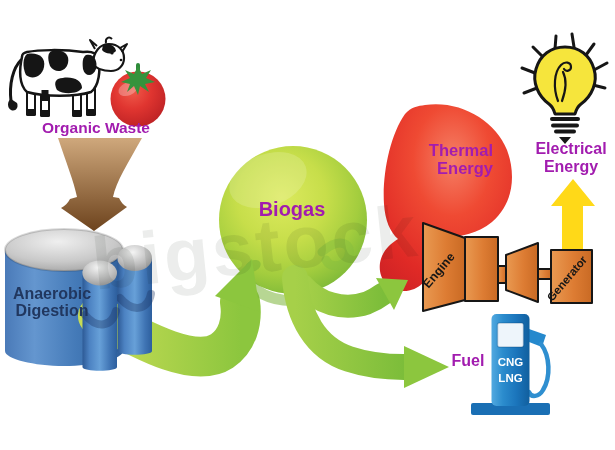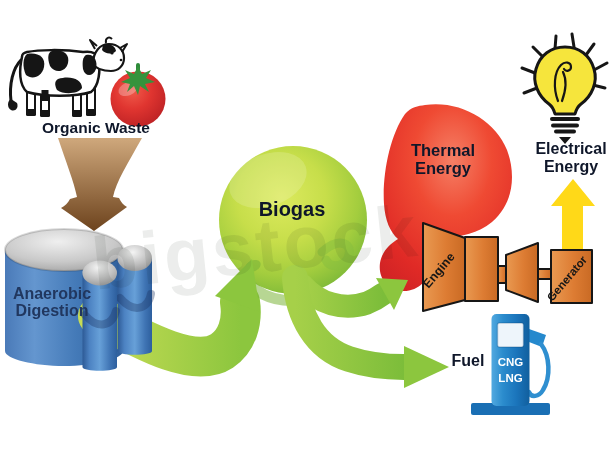--- a/index.html
+++ b/index.html
@@ -2,33 +2,33 @@
 <html><head>
 <meta charset="utf-8">
 <style>
   html,body { margin:0; padding:0; background:#fff; }
   .stage {
     position:relative; width:615px; height:450px; background:#fff;
     overflow:hidden; font-family:"Liberation Sans", sans-serif;
   }
   .stage svg { position:absolute; left:0; top:0; }
   .lbl {
-    position:absolute; font-weight:bold; color:#0f172a;
+    position:absolute; font-weight:bold; color:#a21caf;
     text-align:center; line-height:1.1; white-space:nowrap;
   }
   .lbl span { display:block; }
   #wm {
     position:absolute; left:88px; top:222px; font-size:74px; font-weight:800;
     letter-spacing:3px; color:#4a5a4a; opacity:0.11; transform:rotate(-6deg);
     transform-origin:left top; mix-blend-mode:multiply; pointer-events:none;
   }
   #lbl-organic   { left:28px;  top:119px; width:136px; font-size:15.5px; }
   #lbl-anaerobic { left:4px;   top:285px; width:96px;  font-size:16px; line-height:17px; color:#21375f; }
   #lbl-biogas    { left:232px; top:198px; width:120px; font-size:20px; }
-  #lbl-thermal   { left:393px; top:141px; width:100px; font-size:16.5px; line-height:18px; }
+  #lbl-thermal   { left:393px; top:141px; width:100px; font-size:16.5px; line-height:18px;text-align:right; }
   #lbl-electric  { left:516px; top:140px; width:110px; font-size:16px; line-height:18px; }
   #lbl-fuel      { left:446px; top:352px; width:44px;  font-size:16px; }
 </style>
 </head>
 <body>
 
 <div class="stage">
 
 <svg width="615" height="450" viewBox="0 0 615 450">
   <defs>

